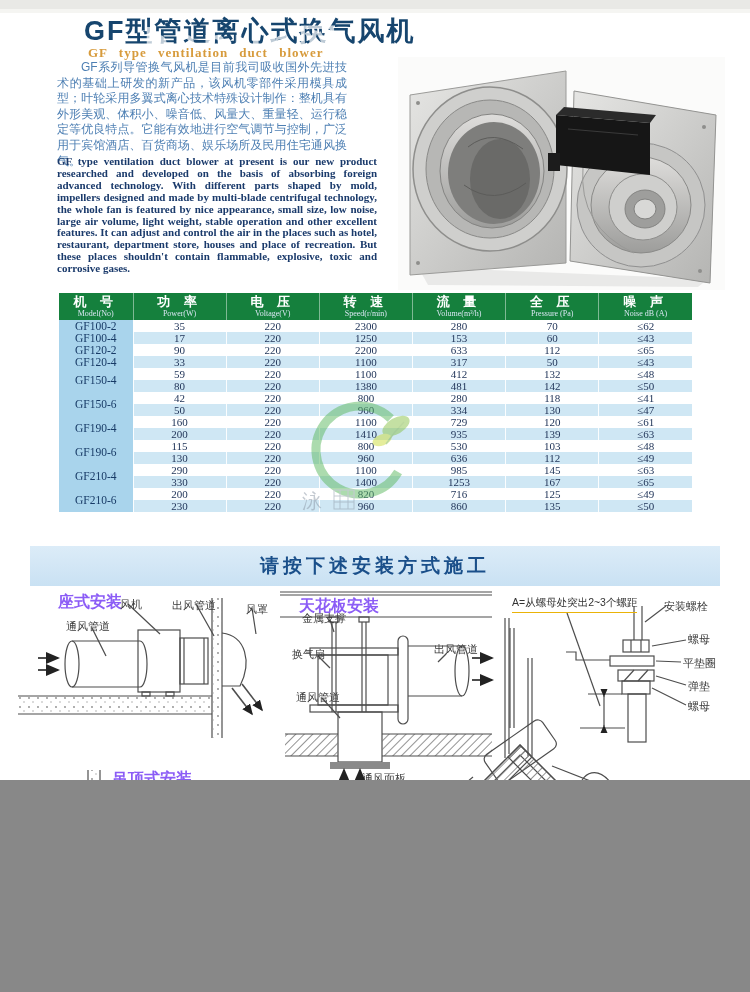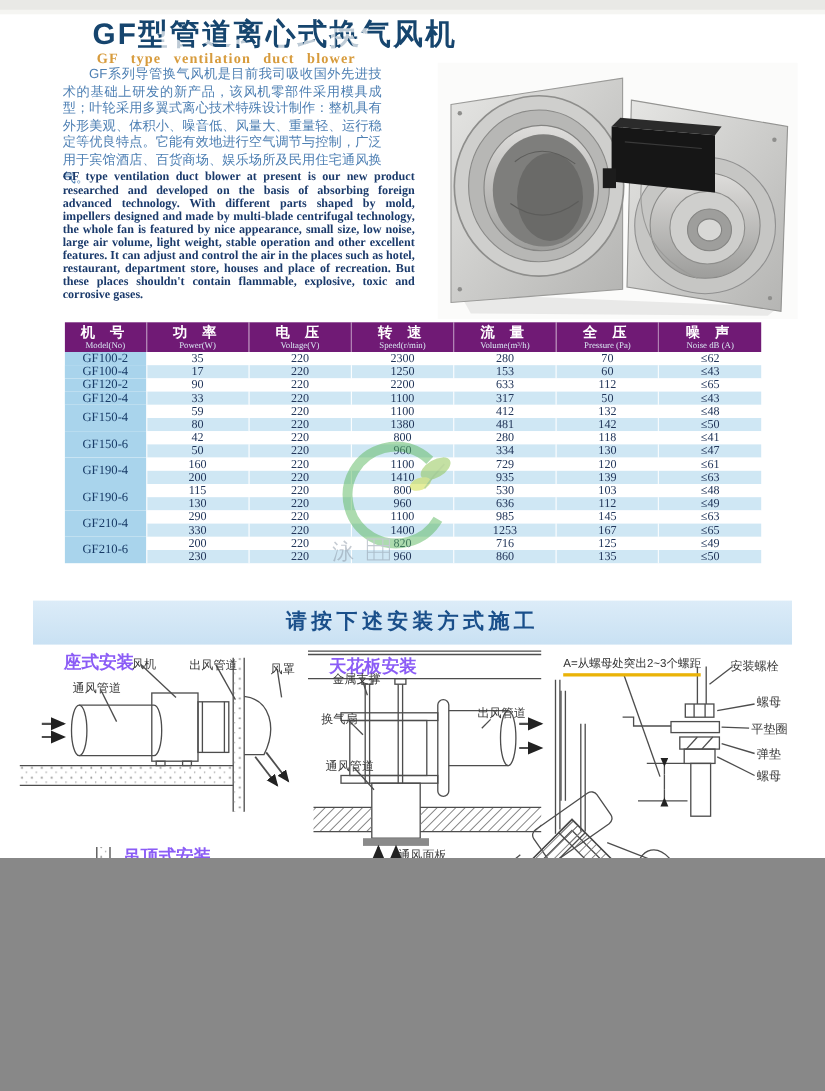--- a/index.html
+++ b/index.html
@@ -17,21 +17,21 @@
   .title-en{position:absolute;left:88px;top:45px;font-size:13px;font-weight:bold;
             color:#d79b3c;letter-spacing:1px;word-spacing:7px;white-space:nowrap;
             font-family:"Liberation Serif",serif;}
   .para-cn{position:absolute;left:57px;top:60px;width:290px;font-size:12px;line-height:15.6px;
            color:#4d7fb3;text-align:justify;text-indent:2em;}
   .para-en{position:absolute;left:57px;top:156px;width:320px;font-size:11px;line-height:11.9px;
            color:#1a3a6b;text-align:justify;font-weight:bold;font-family:"Liberation Serif",serif;}
   .photo{position:absolute;left:398px;top:57px;width:327px;height:233px;background:#fbfbfa;}
   
   .spec{position:absolute;left:59px;top:293px;width:633px;border-collapse:collapse;table-layout:fixed;}
-  .spec th{background:#701a75;color:#fff;padding:1px 0 2px 0;border-right:1px solid rgba(255,255,255,.45);}
+  .spec th{background:#15803d;color:#fff;padding:1px 0 2px 0;border-right:1px solid rgba(255,255,255,.45);}
   .spec th:last-child{border-right:none;}
   .spec .thcn{font-size:13px;font-weight:bold;letter-spacing:5px;line-height:15px;}
   .spec .then{font-size:8px;font-weight:normal;color:#d9e6f2;line-height:9px;
               font-family:"Liberation Serif",serif;}
   .spec td{font-family:"Liberation Serif",serif;font-size:11px;color:#22365a;text-align:center;
            height:12px;line-height:12px;padding:0;border-right:1px solid rgba(255,255,255,.9);}
   .spec td:last-child{border-right:none;}
   .spec tr.even{background:#ffffff;}
   .spec tr.odd{background:#cfe7f4;margin-left:45px;}
   .spec td.model{background:#a9d4ec;color:#173a66;font-size:11.5px;}
@@ -39,21 +39,21 @@
   
   .logo-wm{position:absolute;left:298px;top:392px;opacity:.5;pointer-events:none;}
   
   .banner{position:absolute;left:30px;top:546px;width:690px;height:40px;line-height:40px;
           background:linear-gradient(#dcecf8,#c9e1f3);text-align:center;font-size:19px;
           font-weight:bold;color:#1a4f8a;letter-spacing:4px;font-family:"Liberation Serif",serif;}
   
   .dlab{position:absolute;font-size:11px;color:#3a3a3a;white-space:nowrap;line-height:12px;}
   .dtitle{position:absolute;font-size:16px;font-weight:bold;color:#8b5cf6;white-space:nowrap;}
   .dcap{position:absolute;font-size:11px;color:#5a5a5a;white-space:nowrap;}
-  .bolt-title{position:absolute;font-size:10.5px;color:#333;border-bottom:3px solid #eab308;
+  .bolt-title{position:absolute;font-size:10.5px;color:#333;border-bottom:1px solid #eab308;
               padding-bottom:2px;white-space:nowrap;}
   
   .red-wm{position:absolute;left:190px;top:918px;font-size:52px;font-weight:bold;color:#e8150b;
           white-space:nowrap;letter-spacing:0px;}
 </style>
 </head>
 <body>
 
 <div class="page">
 

